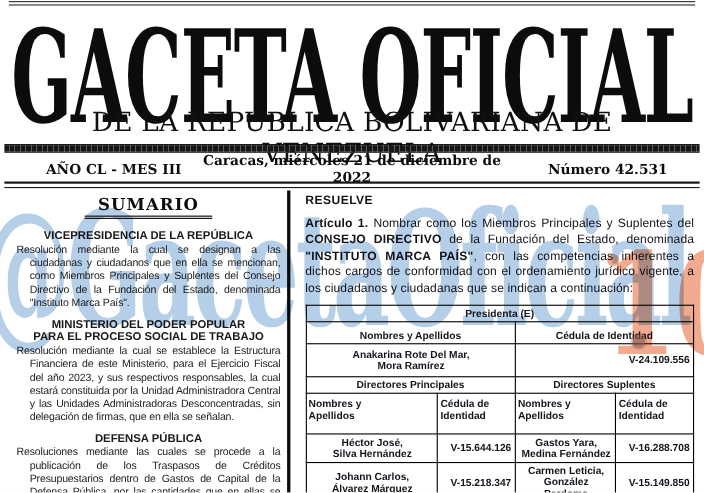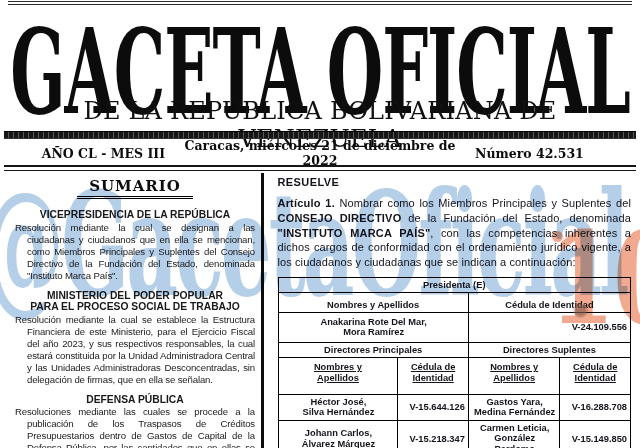--- a/index.html
+++ b/index.html
@@ -22,21 +22,21 @@
 
   .hatch-band { position:absolute; top:131px; left:4px; right:4px; height:8px;
     border-top:1px solid #000; border-bottom:1px solid #333;
     background:repeating-linear-gradient(90deg,#161616 0 4px,#5a5a5a 4px 5px); }
 
   .date-row { position:absolute; top:143px; left:10px; right:10px; height:20px;
     display:flex; align-items:center;
     font-family:"DejaVu Serif", serif; font-weight:bold; font-size:12.5px; color:#0d0d0d; }
   .date-left { flex:1; text-align:right; }
   .date-center { flex:2; text-align:center; }
-  .date-right { flex:1; text-align:left; }
+  .date-right { flex:1; text-align:center; }
 
   .mid-rules { position:absolute; top:165px; left:4px; right:4px; height:6px;
     border-top:2.5px solid #161616; border-bottom:1.5px solid #161616; }
 
   
   .columns { position:absolute; top:173px; left:0; right:0; bottom:0; display:flex; overflow:hidden; }
   .left-col { width:261px; padding:2px 6px 0 15px; }
   .col-divider { width:2.5px; background:#0b0b0b; }
   .right-col { flex:1; padding:2px 9px 0 14px; }
 
@@ -62,21 +62,21 @@
   .article { margin-top:8px; font-size:11px; line-height:14.8px; text-align:justify;
     letter-spacing:0.1px; color:#14141c; }
   .article b { letter-spacing:0.2px; }
 
   table { margin-top:7px; width:100%; border-collapse:collapse; table-layout:fixed;
     border:1.5px solid #000; }
   td { border:1px solid #000; font-size:9.3px; font-weight:bold; color:#14141c;
     padding:2px 3px; vertical-align:middle; }
   td.span-head { text-align:center; }
   td.col-head { text-align:center; padding-top:7px; }
-  td.col-head-tall { text-align:center; padding:4px 2px 10px; line-height:11px;text-decoration:underline; }
+  td.col-head-tall { padding:4px 2px 10px; line-height:11px; }
   td.name { text-align:center; white-space:pre-line; line-height:10.5px; padding-left:4px; }
   td.ced { text-align:right; }
   tr.presidenta-row td { padding-top:4px; padding-bottom:4px; }
 
   
   .watermark, .wm-accent { position:absolute; pointer-events:none; mix-blend-mode:multiply;
     font-family:"DejaVu Serif", serif; font-weight:bold; white-space:nowrap; z-index:30; }
   .watermark { top:198px; left:-16px; font-size:80px; letter-spacing:-3px; color:#a9c7e4;
     transform:scaleY(1.8); transform-origin:center; opacity:0.85; }
   .wm-accent { top:222px; left:549px; font-size:95px; letter-spacing:-2px; color:#f0a183;

